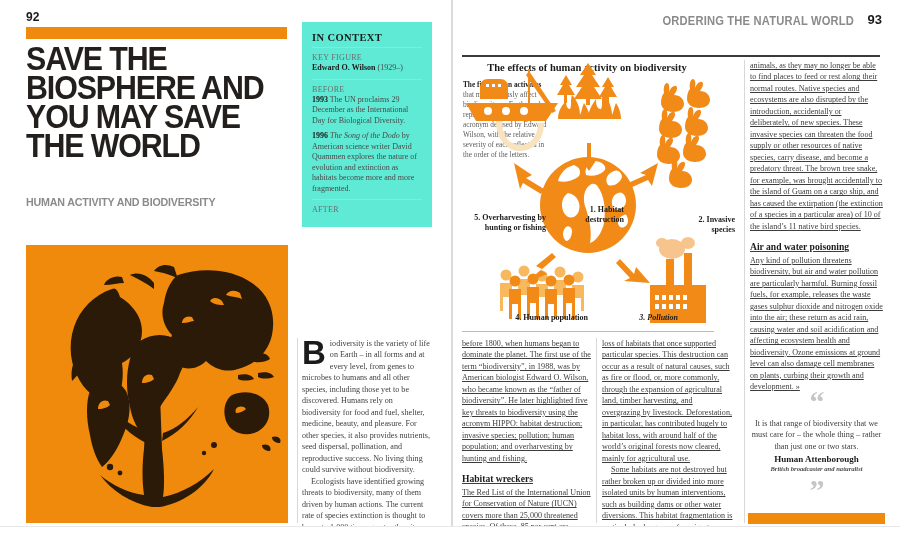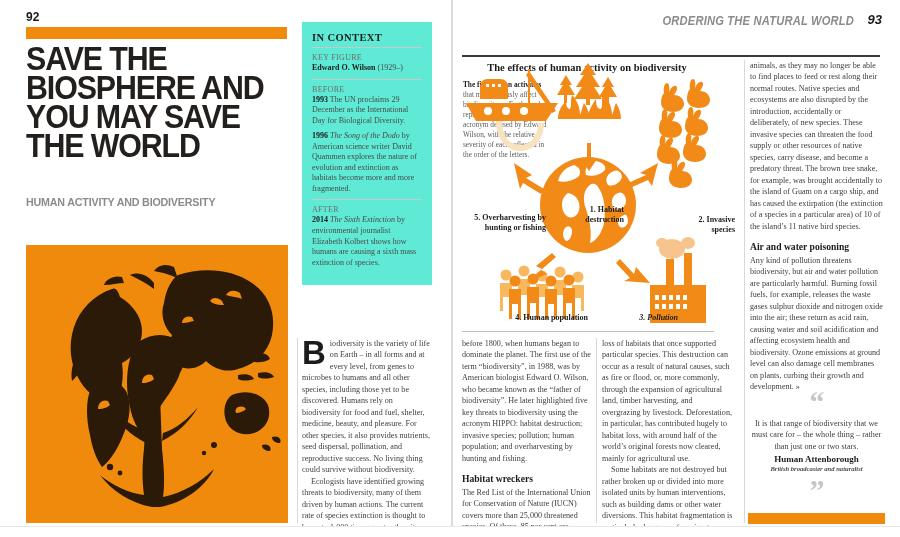--- a/index.html
+++ b/index.html
@@ -16,21 +16,21 @@
     font-family: "Liberation Serif", serif;
     box-sizing: border-box;
   }
   .page {
     position: absolute;
     top: 0;
     background: #ffffff;
     box-sizing: border-box;
   }
   .page-left  { left: 0px;   width: 452px; height: 537px; }
-  .page-right { left: 452px; width: 448px; height: 537px; font-style: italic; }
+  .page-right { left: 452px; width: 448px; height: 537px; }
   .gutter {
     position: absolute;
     left: 451px; top: 0;
     width: 2px; height: 537px;
     background: linear-gradient(to right, #e6e6e6, #cfcfcf, #e9e9e9);
   }
   .page-edge-bottom {
     position: absolute;
     left: 0; bottom: 0; width: 900px; height: 10px;
     background: #ffffff;
@@ -216,20 +216,21 @@
     width: 252px; height: 1px;
     background: #bdbdbd;
   }
 
   .rcol {
     position: absolute;
     width: 131px;
     font-size: 8.1px;
     line-height: 1.42;
     color: #3d3d3d;
+    text-decoration: underline;
   }
   .rcol p { margin: 0; text-indent: 9px; }
   .rcol p.first { text-indent: 0; }
   .rcol h4 {
     font-family: "Liberation Serif", serif;
     font-weight: bold;
     font-size: 9.6px;
     color: #1b1b1b;
     margin: 8px 0 1px 0;
   }
@@ -375,24 +376,20 @@
         <b>1993</b><span> The UN proclaims 29 December as the International Day for Biological Diversity.</span>
       </div>
       <div class="ic-block">
         <b>1996</b>
         <i>The Song of the Dodo</i><span> by American science writer David Quammen explores the nature of evolution and extinction as habitats become more and more fragmented.</span>
       </div>
 
       <div class="ic-sep"></div>
 
       <div class="ic-label">AFTER</div>
-      <div class="ic-block">
-        <b>2014</b>
-        <i>The Sixth Extinction</i><span> by environmental journalist Elizabeth Kolbert shows how humans are causing a sixth mass extinction of species.</span>
-      </div>
     </div>
 
     <div class="lcol" id="lcol1">
       <p class="first"><span class="dropcap">B</span><span>iodiversity is the variety of life on Earth – in all forms and at every level, from genes to microbes to humans and all other species, including those yet to be discovered. Humans rely on biodiversity for food and fuel, shelter, medicine, beauty, and pleasure. For other species, it also provides nutrients, seed dispersal, pollination, and reproductive success. No living thing could survive without biodiversity.</span></p>
       <p>Ecologists have identified growing threats to biodiversity, many of them driven by human actions. The current rate of species extinction is thought to be up to 1,000 times greater than it was</p>
     </div>
 
   </div>
 
   <div class="page page-right">

